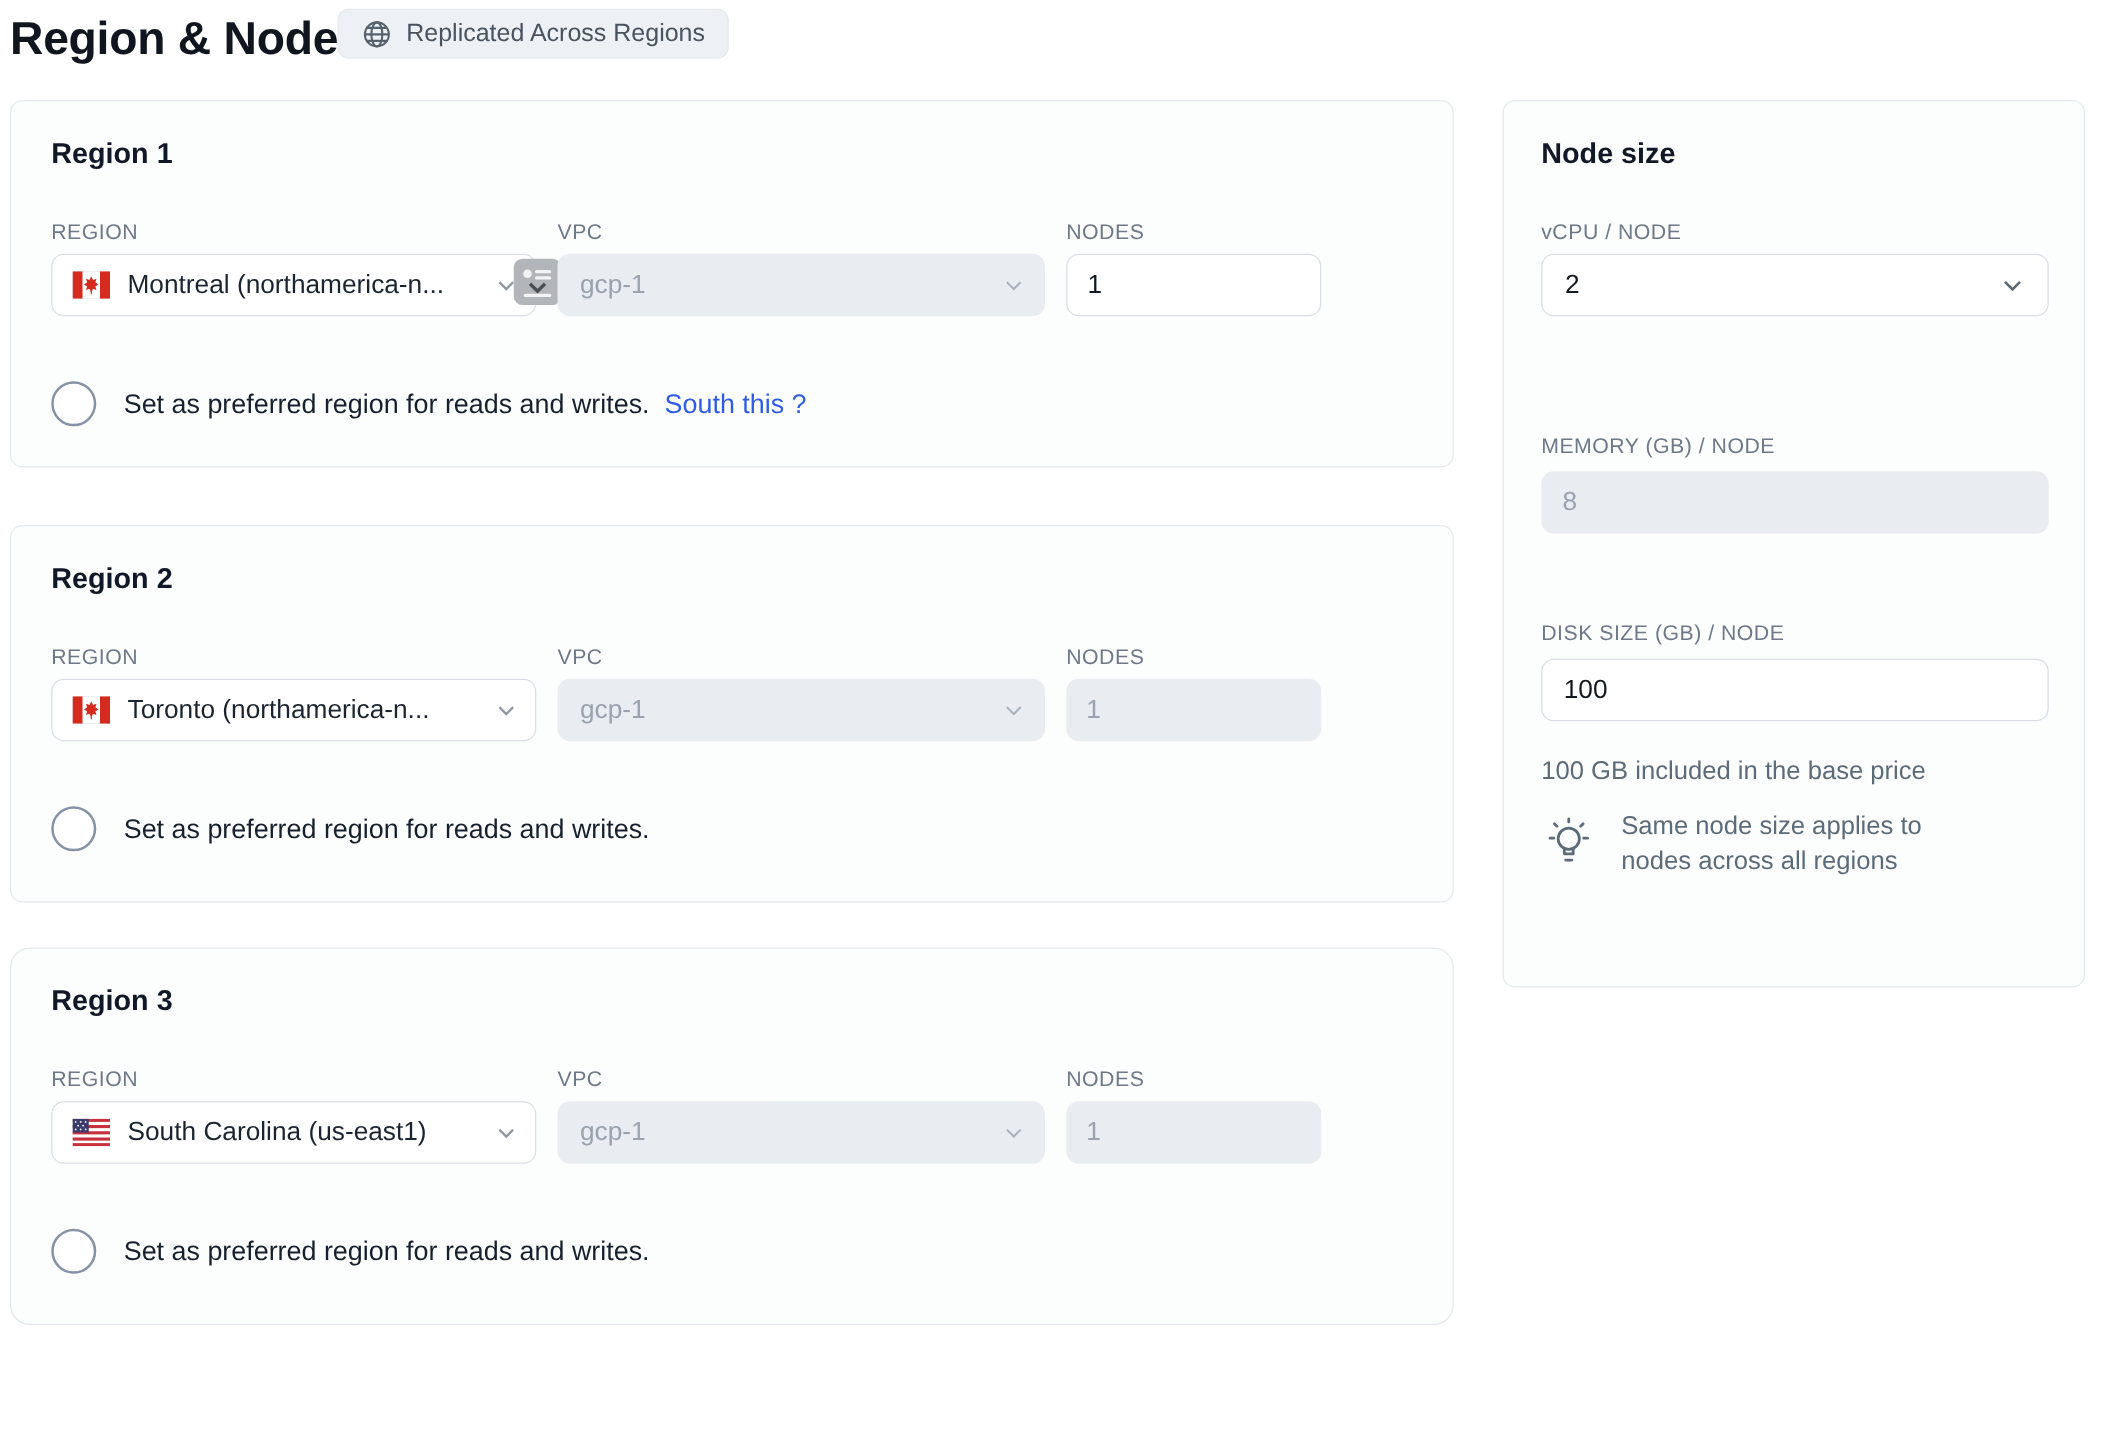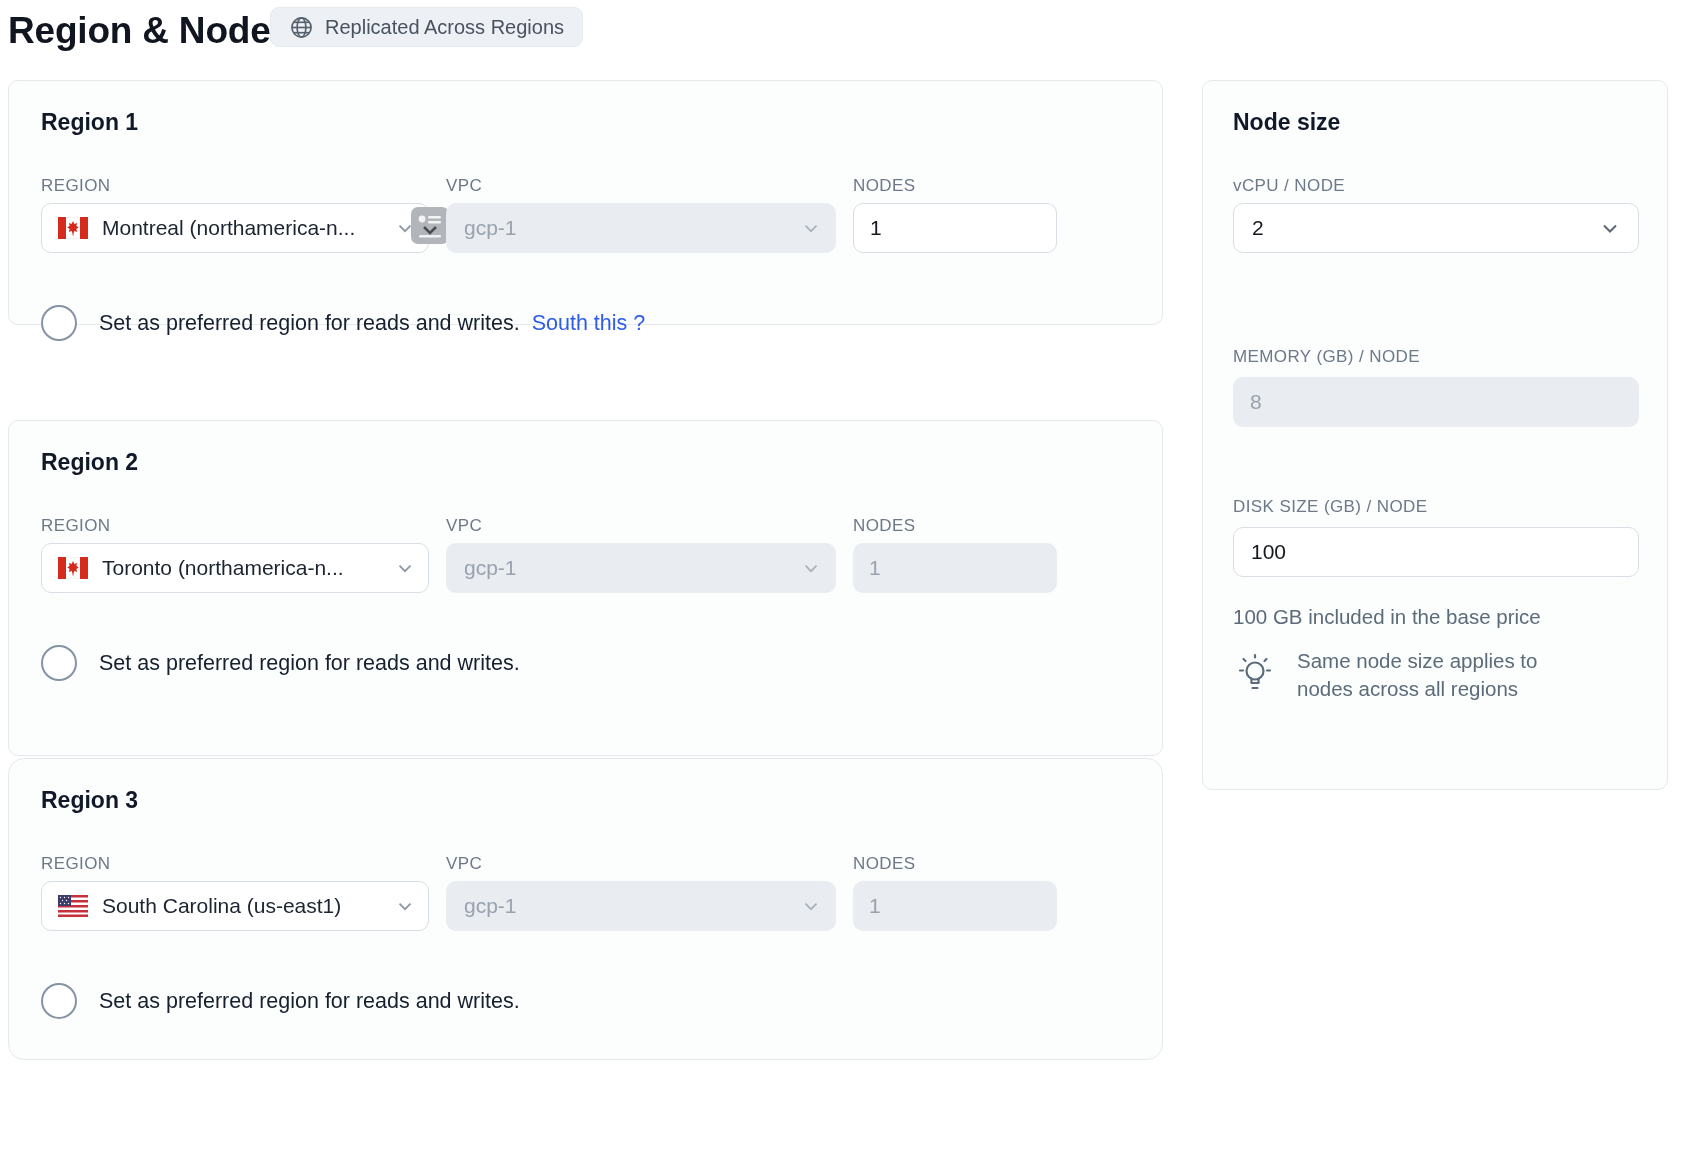--- a/index.html
+++ b/index.html
@@ -5,22 +5,22 @@
   html,body{margin:0;padding:0;background:#ffffff;}
   body{font-family:"Liberation Sans", sans-serif; -webkit-font-smoothing:antialiased;}
   .canvas{position:relative;width:1682px;height:1158px;background:#fff;overflow:hidden;}
 
   .page-title{position:absolute;left:8px;top:10px;font-size:37px;font-weight:700;color:#10151f;letter-spacing:-0.2px;}
   .badge{position:absolute;left:270px;top:7px;height:40px;display:flex;align-items:center;gap:11px;
          background:#edf0f4;border:1px solid #e6eaee;border-radius:9px;padding:0 18px;box-sizing:border-box;}
   .badge span{font-size:20px;color:#49525f;}
 
   .card{position:absolute;background:#fcfdfd;border:1px solid #e5e9ed;border-radius:10px;box-sizing:border-box;}
-  #card-r1{left:8px;top:80px;width:1155px;height:245px;}
-  #card-r2{left:8px;top:420px;width:1155px;height:336px;}
+  #card-r1{left:8px;top:80px;width:1155px;height:294px;}
+  #card-r2{left:8px;top:420px;width:1155px;height:302px;}
   #card-r3{left:8px;top:758px;width:1155px;height:302px;border-radius:16px;}
   #card-node{left:1202px;top:80px;width:466px;height:710px;}
 
   .card-heading{position:absolute;left:32px;top:28px;font-size:23px;font-weight:700;color:#111827;}
   #card-node .card-heading{left:30px;}
 
   .flabel{position:absolute;top:95px;font-size:17px;font-weight:500;color:#6d7889;letter-spacing:0.4px;}
   .l-region{left:32px;} .l-vpc{left:437px;} .l-nodes{left:844px;}
 
   .ctrl{position:absolute;top:122px;height:50px;border-radius:10px;display:flex;align-items:center;box-sizing:border-box;}

